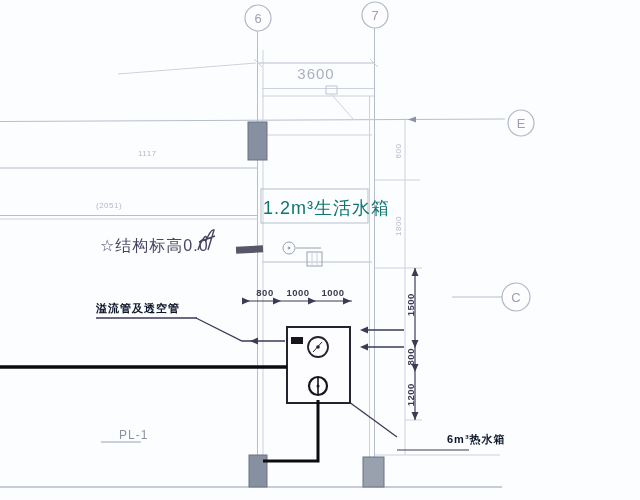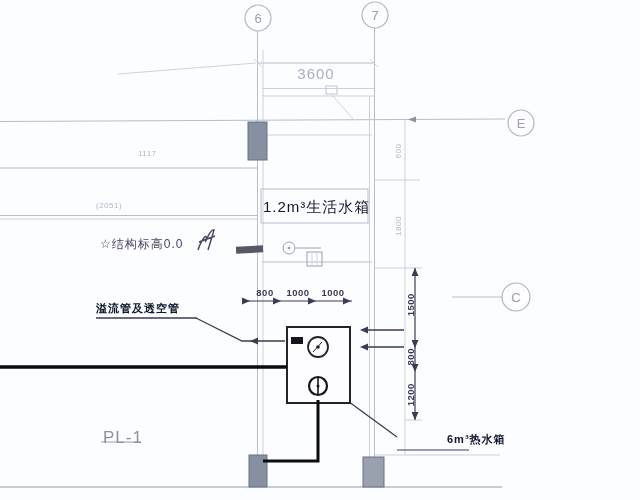--- a/index.html
+++ b/index.html
@@ -9,23 +9,23 @@
     font-family:"Liberation Sans","DejaVu Sans",sans-serif;
   }
   #stage svg{position:absolute;left:0;top:0;}
   .txt{position:absolute;white-space:nowrap;line-height:1;}
   .grid-letter{width:26px;text-align:center;font-size:13px;color:#99a1b2;}
   .faint{color:#b3bac8;font-size:8px;letter-spacing:0.5px;}
   .dim-light{color:#a9b0bf;font-size:15px;text-align:center;letter-spacing:1px;}
   .dim-dark{color:#3e3954;font-size:9.5px;font-weight:bold;text-align:center;letter-spacing:0.5px;}
   .rot{transform:rotate(-90deg);transform-origin:center center;width:30px;}
   .anno{color:#0f172a;font-weight:bold;font-size:11px;letter-spacing:1px;}
-  .note{color:#4a4463;font-size:12px;letter-spacing:1px;}
-  .tank-label{width:105px;text-align:center;color:#0f172a;font-size:15px;letter-spacing:1px;}
-  .riser{color:#8b92a3;font-size:17px;letter-spacing:1px;}
+  .note{color:#4a4463;font-size:16px;letter-spacing:1px;}
+  .tank-label{width:105px;text-align:center;color:#0f766e;font-size:18px;letter-spacing:1px;}
+  .riser{color:#8b92a3;font-size:12px;letter-spacing:1px;margin-left:16px;}
 </style>
 </head>
 <body>
 
 <div id="stage">
 
   <svg width="640" height="500" viewBox="0 0 640 500">
 
     <g stroke="#b6bdcb" stroke-width="1" fill="none">
       <line x1="257.5" y1="31" x2="257.5" y2="487"></line>

